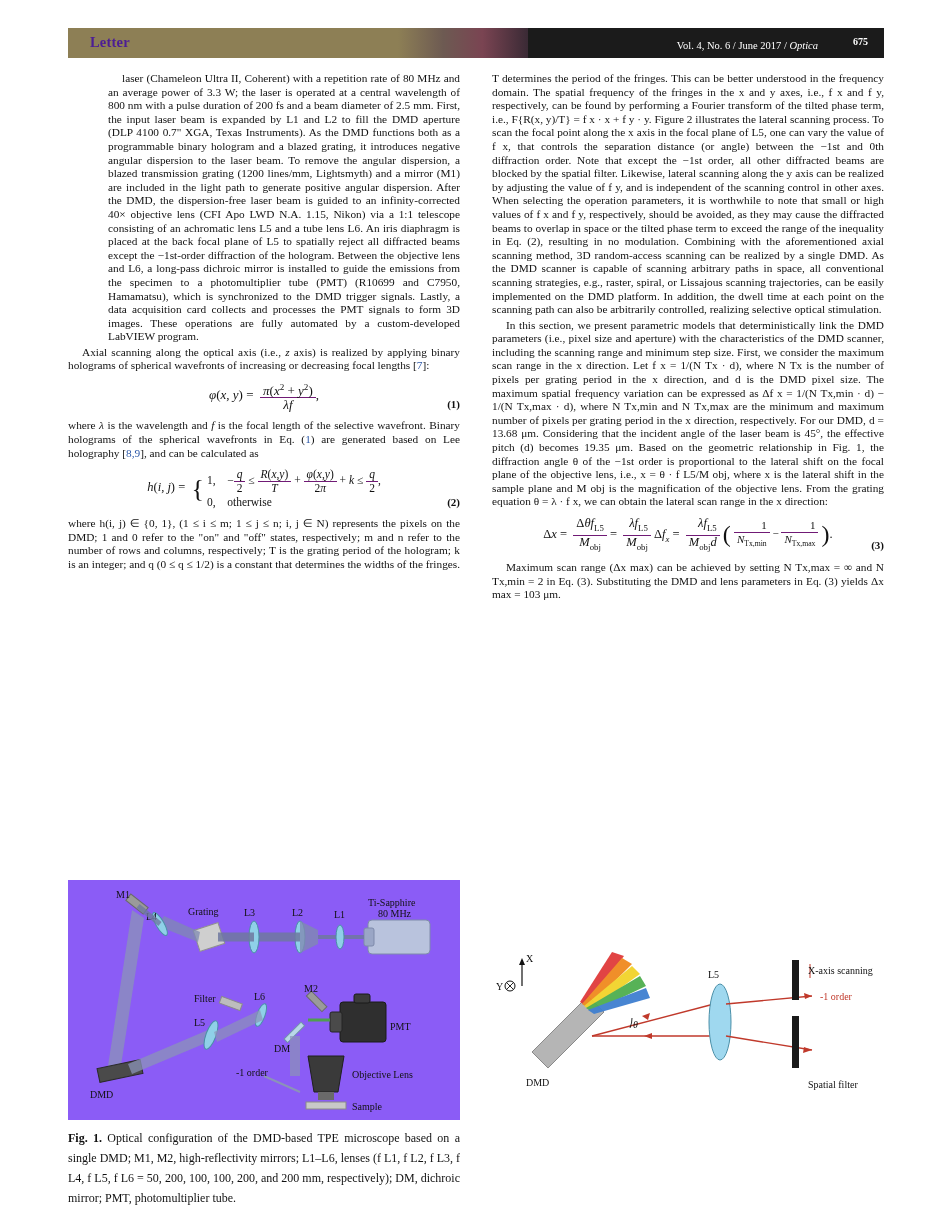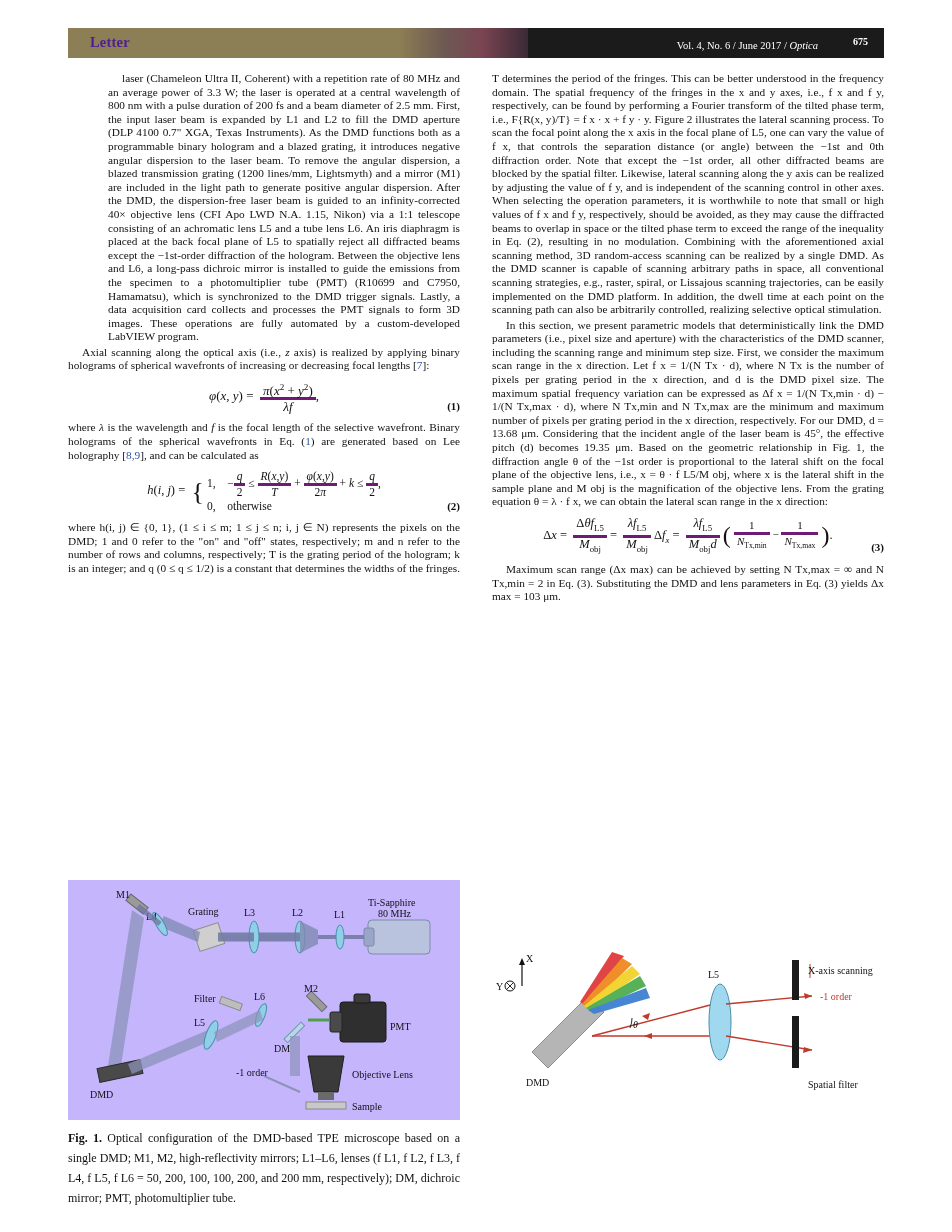--- a/index.html
+++ b/index.html
@@ -63,30 +63,30 @@
     position:relative; margin:8px 0 8px 0; text-align:center;
     font-family:"Liberation Serif", serif;
   }
   .eq-num { position:absolute; right:0; bottom:0; font-weight:bold; font-size:11px;}
   .ital { font-style:italic; }
   .blue { color:#2b57a8; }
   sub { font-size:0.7em; }
   sup { font-size:0.7em; }
 
   .frac { display:inline-block; vertical-align:middle; text-align:center; }
-  .frac .num { display:block; border-bottom:3px solid #701a75; padding:0 3px; line-height:13px;}
+  .frac .num { display:block; border-bottom:1px solid #701a75; padding:0 3px; line-height:13px;text-align:right;}
   .frac .den { display:block; padding:0 3px; line-height:13px;}
   .fig-caption {
     font-size:12px; line-height:20px; text-align:justify;
   }
   .fig-caption b { font-weight:bold; }
 
   .figbox1 {
     position:absolute; left:68px; top:880px; width:392px; height:240px;
-    background:#c4b5fd;
+    background:#8b5cf6;
   }
   .cap1 { position:absolute; left:68px; top:1128px; width:392px; }
 
   .figbox2 {
     position:absolute; left:492px; top:940px; width:392px; height:180px;
   }
   .cap2 { position:absolute; left:492px; top:1128px; width:392px; }
 
   svg { display:block; }
   .lbl { font-family:"Liberation Serif", serif; font-size:10px; fill:#111; }

